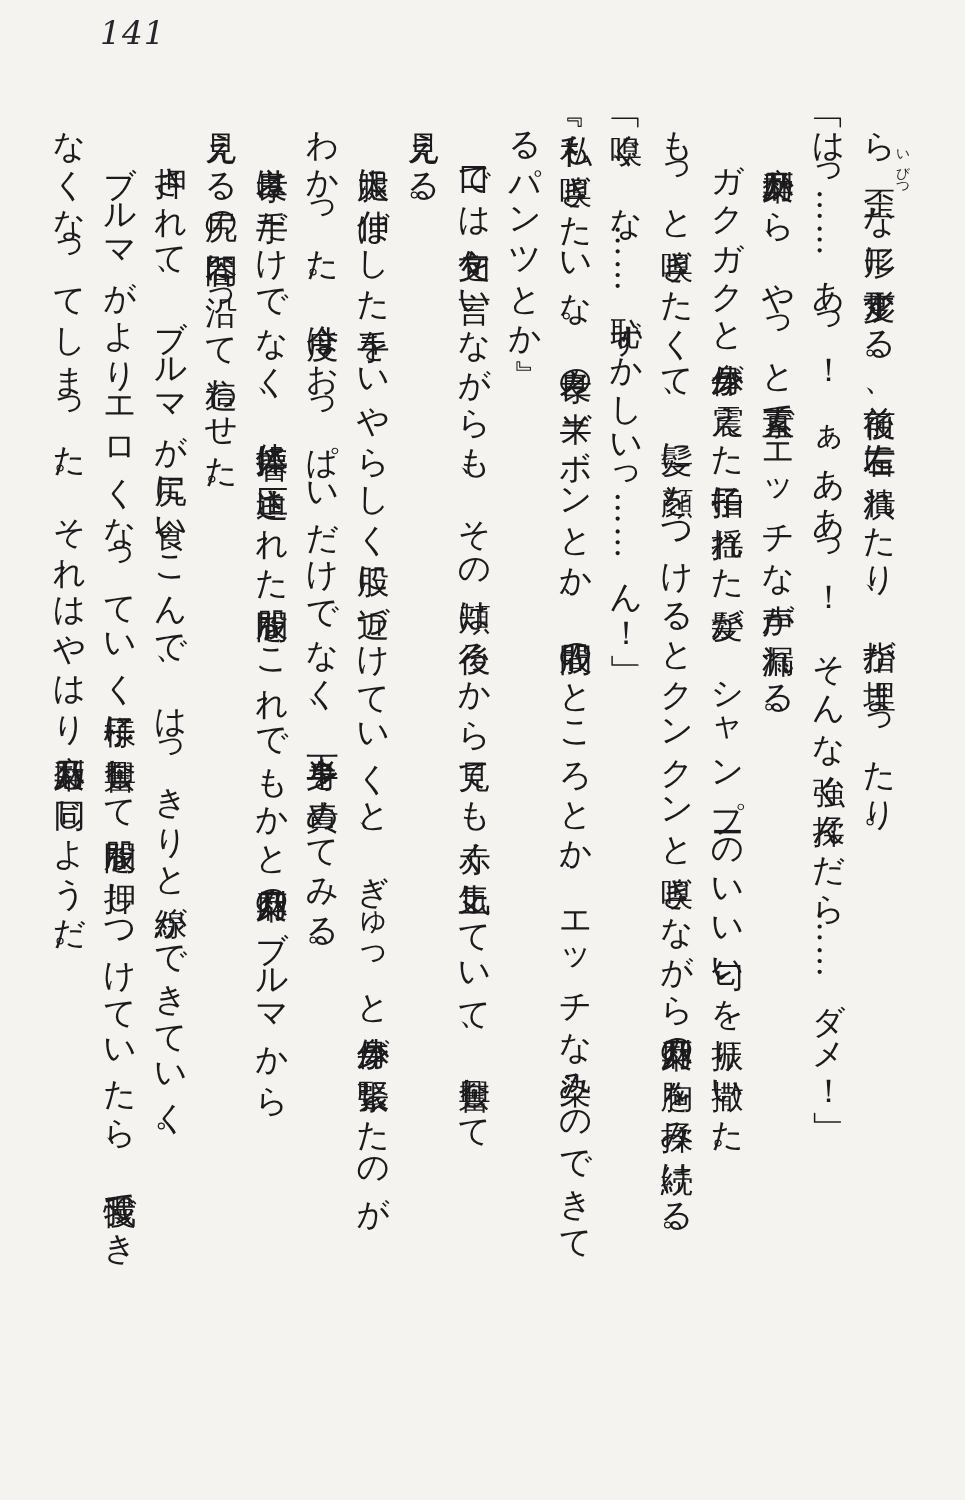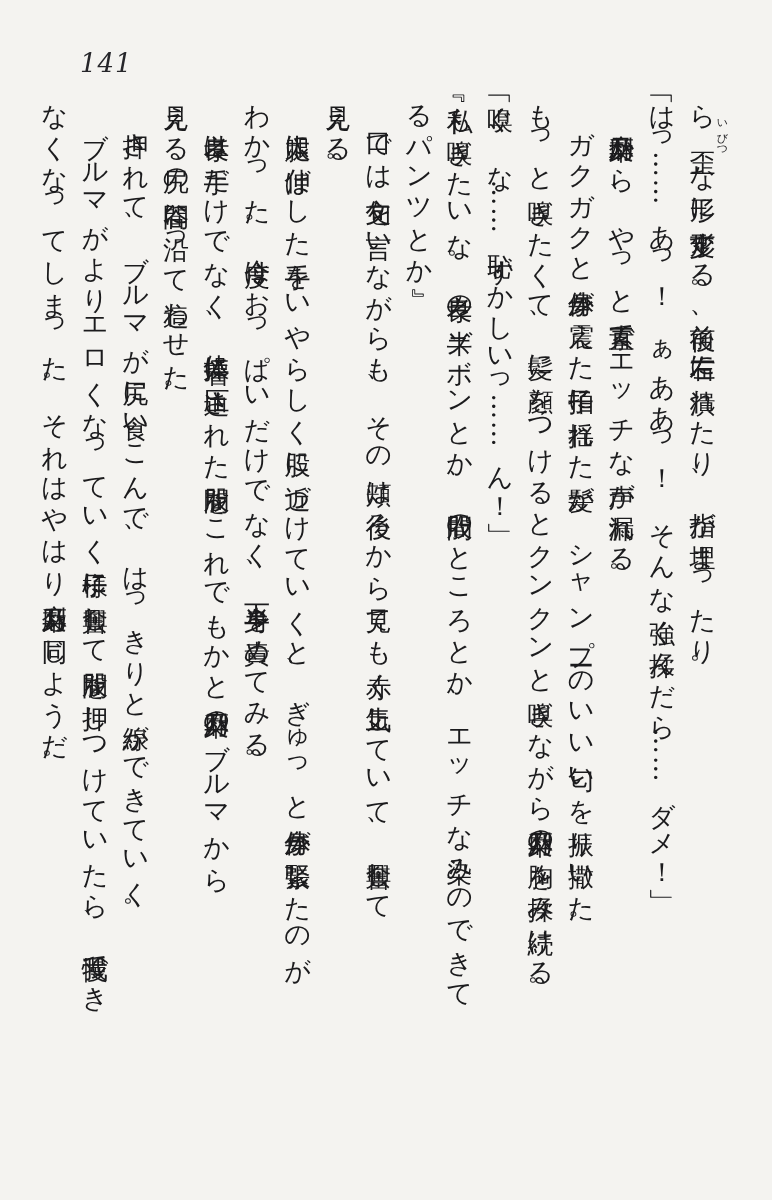--- a/index.html
+++ b/index.html
@@ -19,21 +19,20 @@
     inset: 0;
   }
   .page-number {
     position: absolute;
     top: 12px;
     left: 80px;
     font-size: 26px;
     font-style: italic;
     letter-spacing: 1px;
     color: #26262a;
-    margin-top: 36px;
   }
   .text-block {
     position: absolute;
     top: 86px;
     right: 44px;
     width: 690px;
     height: 1080px;
     writing-mode: vertical-rl;
     text-orientation: mixed;
     font-size: 26px;

